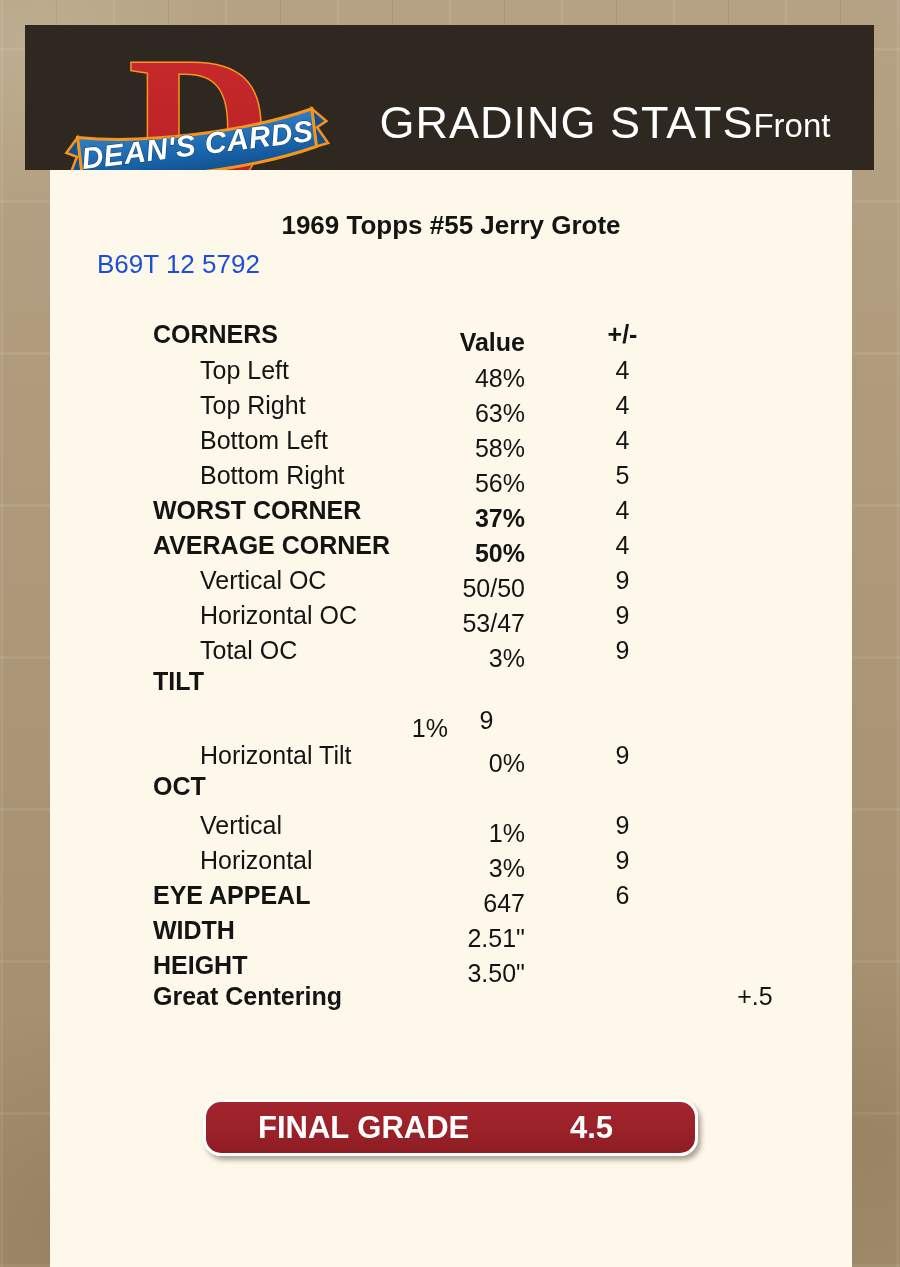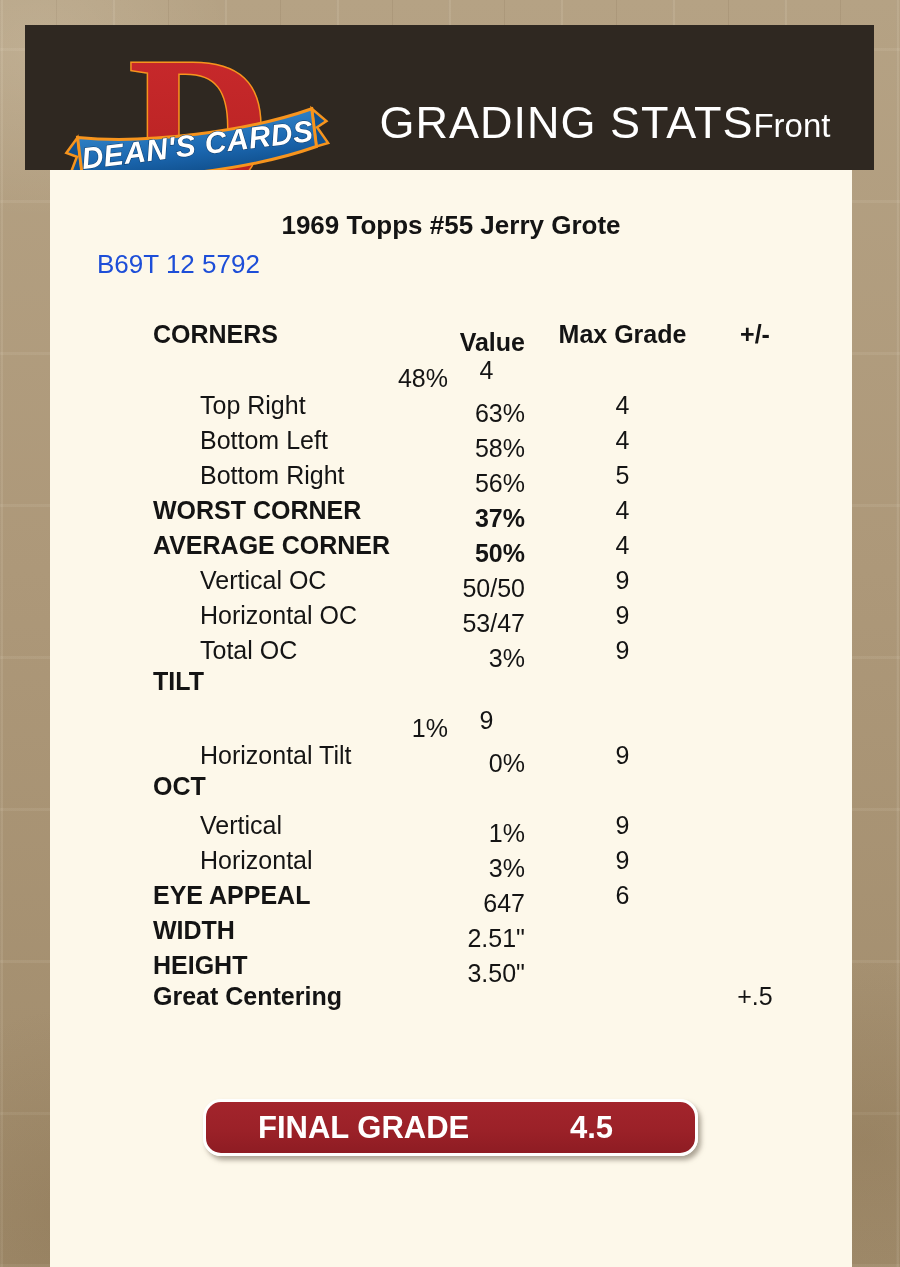--- a/index.html
+++ b/index.html
@@ -94,25 +94,25 @@
   </div>
 
   <div class="panel">
     <div class="card-name">1969 Topps #55 Jerry Grote</div>
     <div class="card-id">B69T 12 5792</div>
 
     <div class="stats">
       <div class="trow head">
         <div class="c-label">CORNERS</div>
         <div class="c-value">Value</div>
-        <div class="c-max">Max Grade</div>
         <div class="c-pm">+/-</div>
       </div>
       <div id="rows-container">
   <div class="trow indent">
+    <div class="c-label">Top Left</div>
     <div class="c-value">48%</div>
     <div class="c-max">4</div>
     <div class="c-pm"></div>
   </div>
 
   <div class="trow indent">
     <div class="c-label">Top Right</div>
     <div class="c-value">63%</div>
     <div class="c-max">4</div>
     <div class="c-pm"></div>

